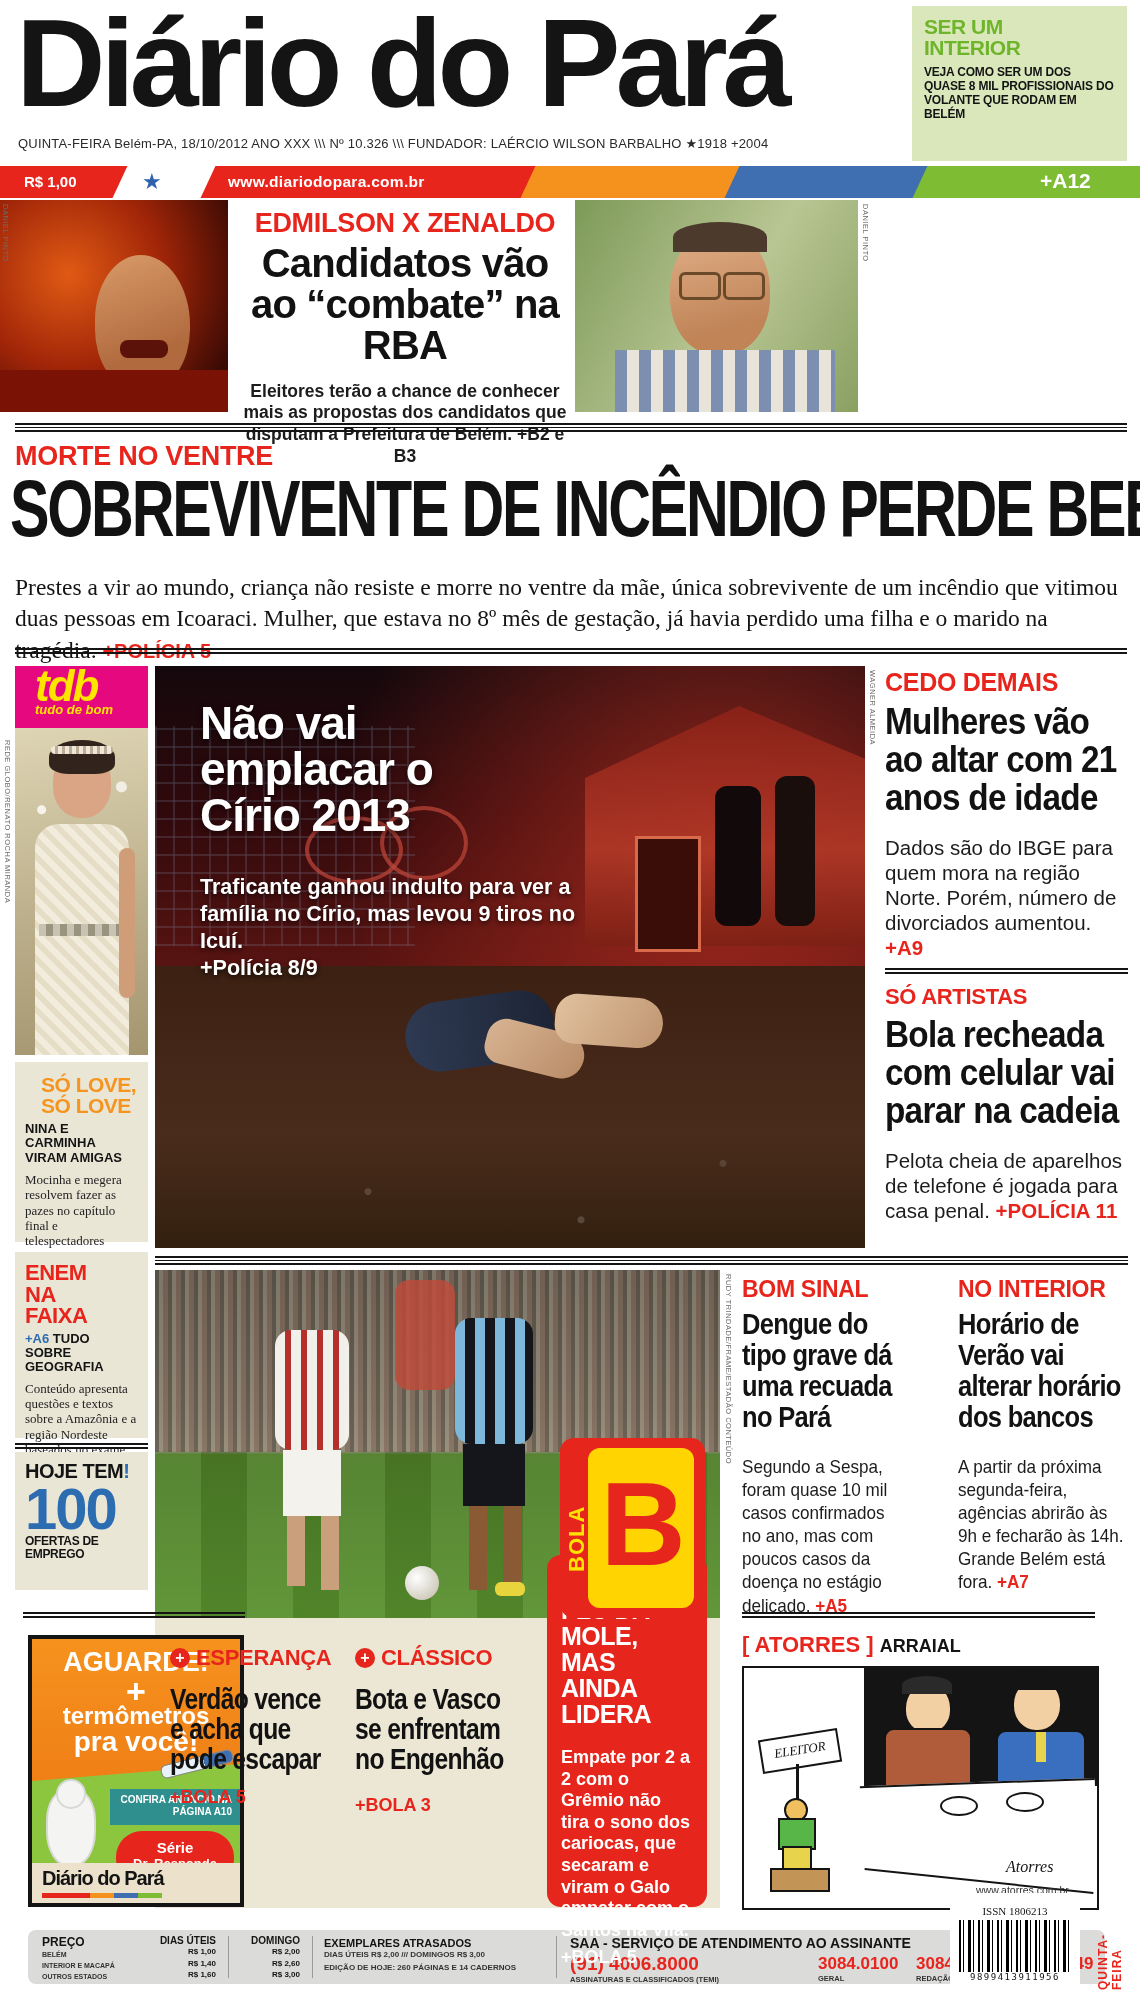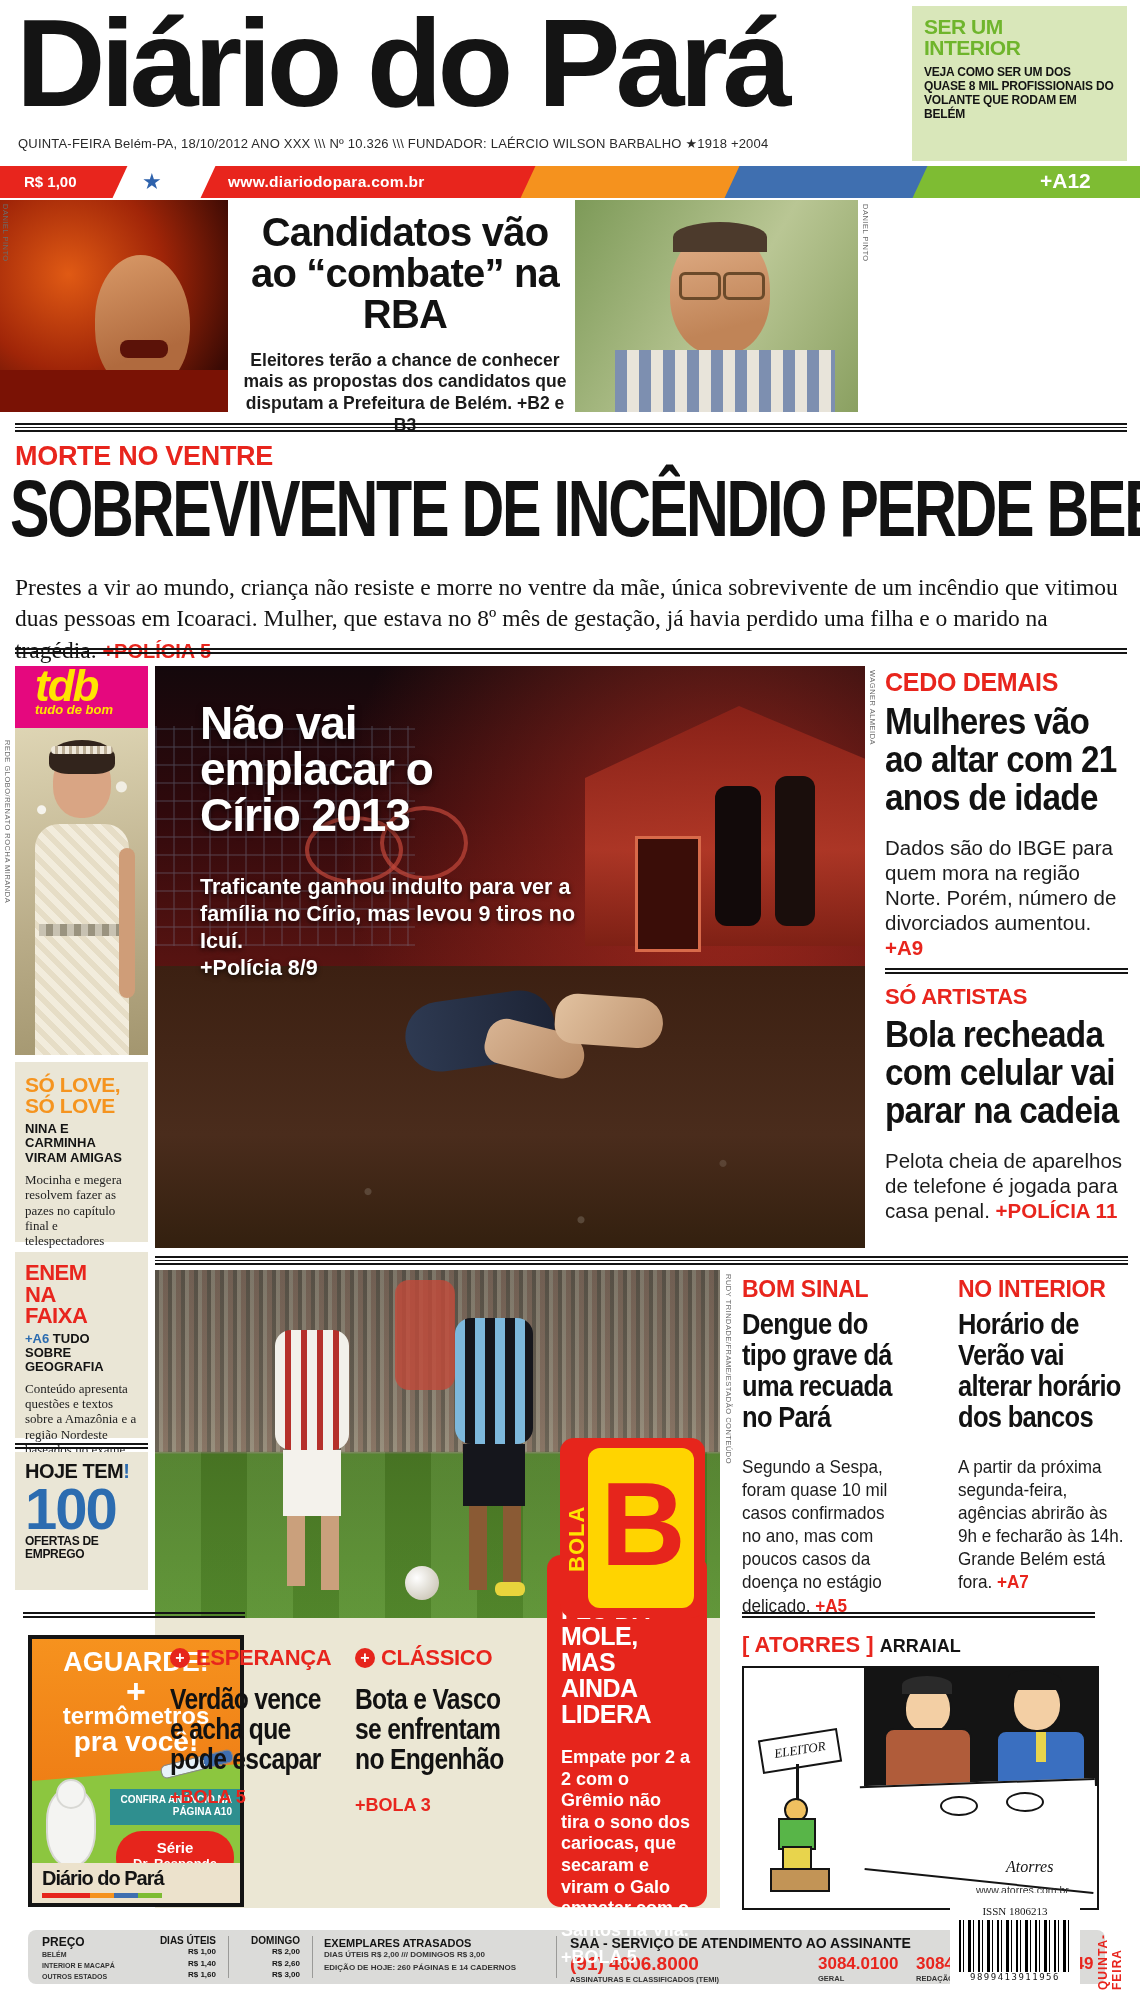--- a/index.html
+++ b/index.html
@@ -54,20 +54,21 @@
   <div class="abs" style="left:0;top:200px;width:228px;height:212px;overflow:hidden;
        background:radial-gradient(circle at 65% 45%,#c4693c 0 14%,transparent 15%),
                   radial-gradient(circle at 30% 35%,#e05a14,#a02508 45%,#3a0a04 85%);">
     <div class="abs" style="left:95px;top:55px;width:95px;height:135px;border-radius:48% 52% 45% 45%;background:linear-gradient(160deg,#d99a68,#b06a3e 70%);"></div>
     <div class="abs" style="left:120px;top:140px;width:48px;height:18px;border-radius:8px;background:#5b1208;"></div>
     <div class="abs" style="left:0;top:170px;width:228px;height:42px;background:#7a1205;"></div>
   </div>
   <div class="abs vcred" style="left:1px;top:204px;">DANIEL PINTO</div>
 
   <div class="abs ctr" style="left:240px;top:208px;width:330px;">
+    <div class="kick" style="font-size:27px;">EDMILSON X ZENALDO</div>
     <div class="hl" style="font-size:40px;margin-top:4px;">Candidatos vão ao “combate” na RBA</div>
     <div style="font-size:17.5px;font-weight:bold;line-height:1.25;margin-top:14px;color:#1c1c1c;">
       <span>Eleitores terão a chance de conhecer mais as propostas dos candidatos que disputam a Prefeitura de Belém.</span>
       <span>+B2 e B3</span>
     </div>
   </div>
 
   <div class="abs" style="left:575px;top:200px;width:283px;height:212px;overflow:hidden;
        background:linear-gradient(120deg,#7d9a58,#b9c694 55%,#8aa061);">
     <div class="abs" style="left:95px;top:30px;width:100px;height:125px;border-radius:48% 48% 46% 46%;background:linear-gradient(165deg,#e2b089,#c08457 75%);"></div>
@@ -103,21 +104,21 @@
     <div class="abs" style="left:34px;top:12px;width:66px;height:34px;border-radius:50% 50% 30% 30%;background:#32241c;"></div>
     <div class="abs" style="left:36px;top:18px;width:62px;height:8px;border-radius:6px;background:repeating-linear-gradient(90deg,#efe8da 0 4px,#bcae96 4px 7px);"></div>
     <div class="abs" style="left:20px;top:96px;width:94px;height:231px;border-radius:24px 24px 0 0;
          background:repeating-linear-gradient(45deg,#f2ecdc 0 6px,#e6ddc6 6px 12px);"></div>
     <div class="abs" style="left:24px;top:196px;width:86px;height:12px;background:repeating-linear-gradient(90deg,#c8c2b2 0 7px,#9a937f 7px 14px);"></div>
     <div class="abs" style="left:104px;top:120px;width:16px;height:150px;border-radius:8px;background:#cf9d78;"></div>
   </div>
   <div class="abs vcred" style="left:3px;top:740px;">REDE GLOBO/RENATO ROCHA MIRANDA</div>
 
   <div class="abs boxbeige" style="left:15px;top:1062px;width:133px;height:180px;padding:12px 10px;box-sizing:border-box;">
-    <div style="color:#f5941f;font-weight:bold;font-size:21px;line-height:1.0;letter-spacing:-.5px;">SÓ LOVE, SÓ LOVE</div>
+    <div style="color:#f5941f;font-weight:bold;font-size:21px;line-height:1.0;letter-spacing:-.5px;margin-left:16px;">SÓ LOVE, SÓ LOVE</div>
     <div class="b" style="font-size:13px;line-height:1.1;margin-top:6px;">NINA E CARMINHA VIRAM AMIGAS</div>
     <div class="serif" style="font-size:13px;line-height:1.18;margin-top:7px;color:#222;">Mocinha e megera resolvem fazer as pazes no capítulo final e telespectadores opinam sobre esse desfecho.</div>
   </div>
 
   <div class="abs boxbeige" style="left:15px;top:1252px;width:133px;height:186px;padding:10px 10px;box-sizing:border-box;">
     <div class="red b" style="font-size:22px;line-height:.98;letter-spacing:-.5px;width:90px;">ENEM NA FAIXA</div>
     <div style="font-size:13px;font-weight:bold;line-height:1.1;margin-top:5px;">
       <span class="blue">+A6</span>
       <span>TUDO SOBRE GEOGRAFIA</span>
     </div>

